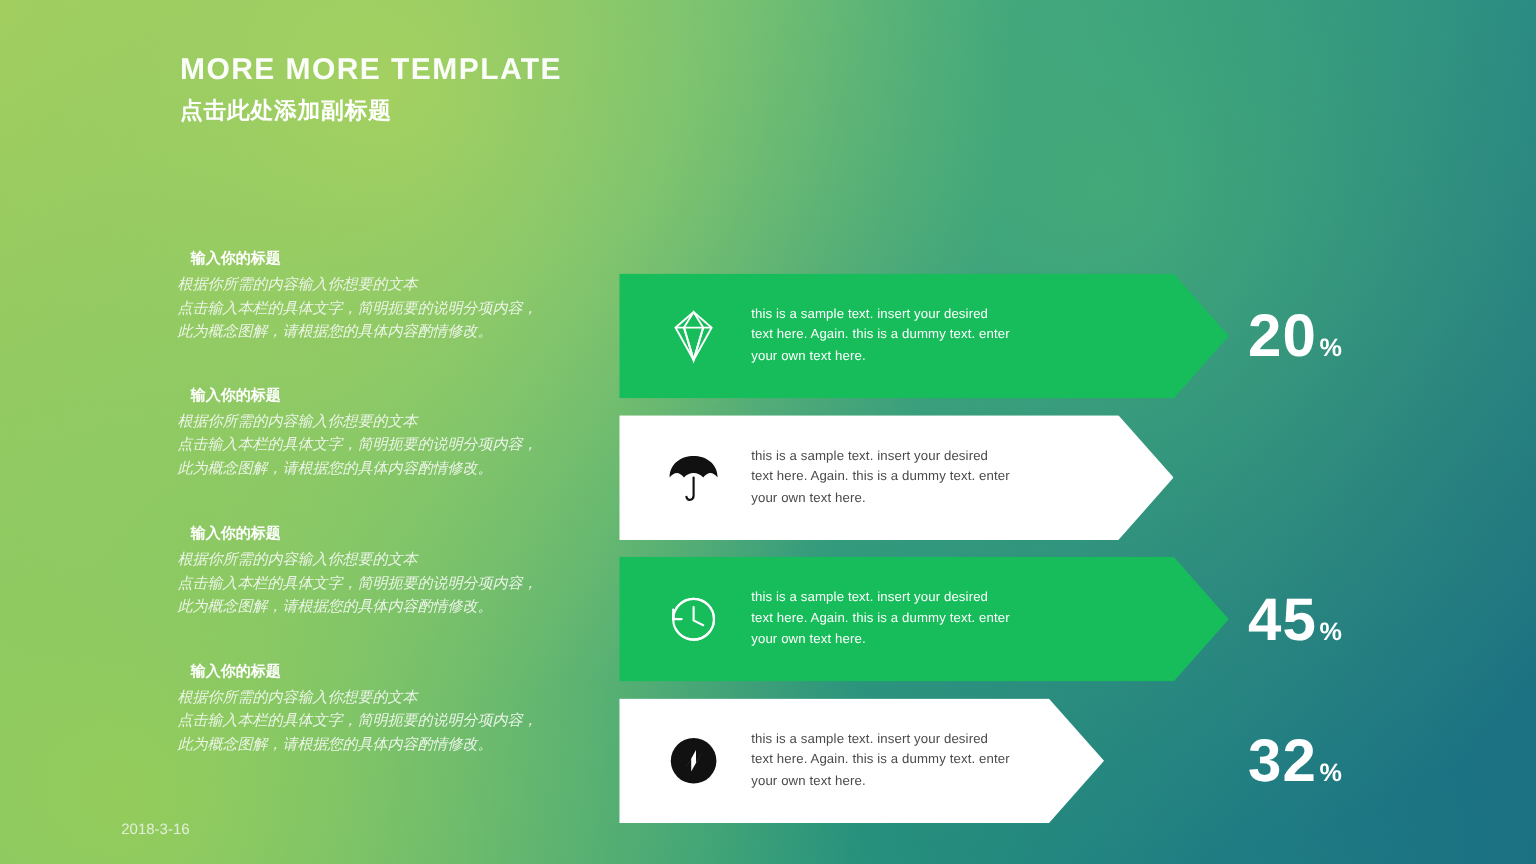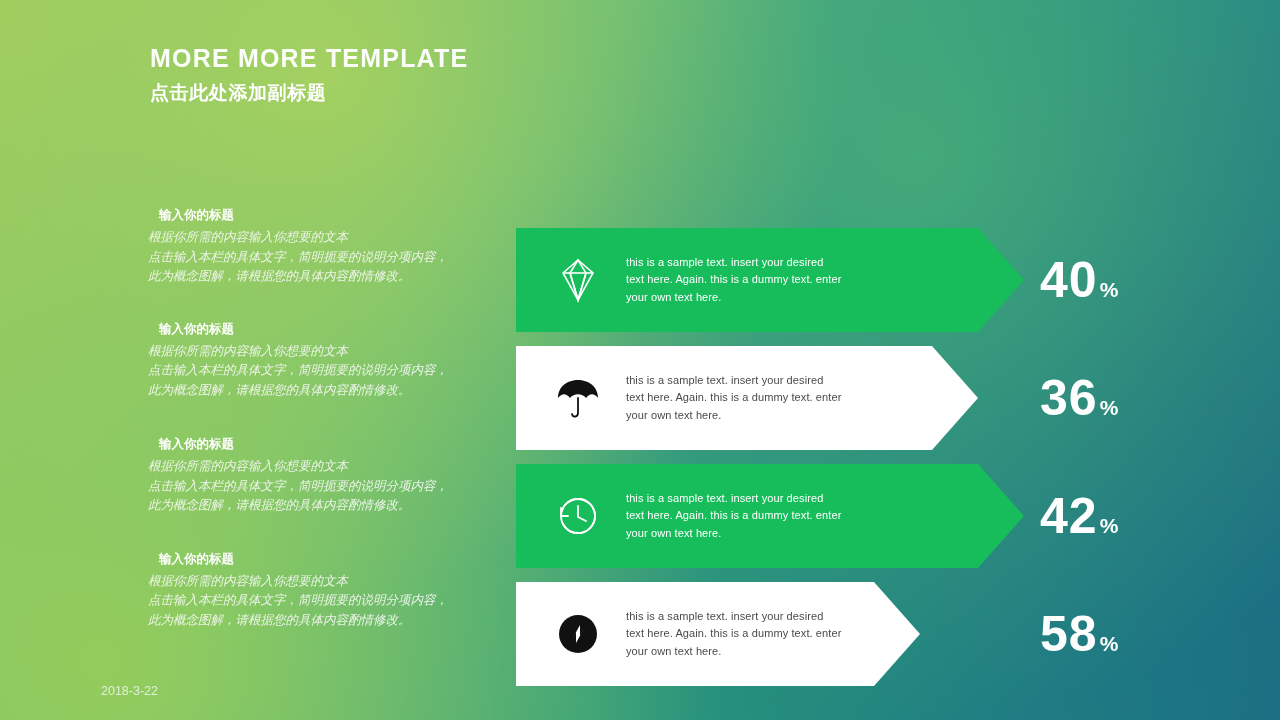--- a/index.html
+++ b/index.html
@@ -210,69 +210,66 @@
           <svg width="50" height="48" viewBox="0 0 50 48" fill="none" stroke="#ffffff" stroke-width="1.6">
             <path d="M10 17 L25 4 L40 17 L25 44 Z"></path>
             <path d="M10 17 L40 17"></path>
             <path d="M17 17 L25 4 L33 17 L25 44 Z"></path>
             <path d="M17 17 L25 44 L33 17"></path>
           </svg>
         </div>
         <div class="bar-text">this is a sample text. insert your desired text here. Again. this is a dummy text. enter your own text here.</div>
       </div>
       <div class="pct p1">
-        <span class="num">40</span><span class="sym">%</span>
+        <span class="num">20</span><span class="sym">%</span>
       </div>
     </div>
 
     <div class="bar-row">
       <div class="arrow white w2">
         <div class="icon-wrap">
           <svg width="52" height="48" viewBox="0 0 52 48" fill="none" stroke="#111111" stroke-width="1.8" stroke-linecap="round">
             <path d="M6 24 C6 12, 16 6, 26 6 C36 6, 46 12, 46 24 C42 19, 38 19, 34 24 C30 19, 22 19, 18 24 C14 19, 10 19, 6 24 Z" fill="#111111" stroke="none"></path>
             <path d="M26 24 L26 39 C26 43, 21 44, 20 40"></path>
           </svg>
         </div>
         <div class="bar-text">this is a sample text. insert your desired text here. Again. this is a dummy text. enter your own text here.</div>
-      </div>
-      <div class="pct p2">
-        <span class="num">36</span><span class="sym">%</span>
       </div>
     </div>
 
     <div class="bar-row">
       <div class="arrow green w3">
         <div class="icon-wrap">
           <svg width="50" height="48" viewBox="0 0 50 48" fill="none" stroke="#ffffff" stroke-width="1.8" stroke-linecap="round">
             <path d="M8 24 A17 17 0 1 1 25 41"></path>
             <path d="M25 41 A17 17 0 0 1 10 32"></path>
             <path d="M8 24 L8 16 M8 24 L15 24"></path>
             <path d="M25 14 L25 25 L33 29"></path>
             <circle cx="25" cy="24" r="17" stroke-dasharray="0"></circle>
           </svg>
         </div>
         <div class="bar-text">this is a sample text. insert your desired text here. Again. this is a dummy text. enter your own text here.</div>
       </div>
       <div class="pct p3">
-        <span class="num">42</span><span class="sym">%</span>
+        <span class="num">45</span><span class="sym">%</span>
       </div>
     </div>
 
     <div class="bar-row">
       <div class="arrow white w4">
         <div class="icon-wrap">
           <svg width="50" height="48" viewBox="0 0 50 48" fill="none">
             <circle cx="25" cy="24" r="19" fill="#111111"></circle>
             <path d="M17 33 L27 15 L27 26 L33 15 L23 33 L23 22 Z" fill="#ffffff"></path>
           </svg>
         </div>
         <div class="bar-text">this is a sample text. insert your desired text here. Again. this is a dummy text. enter your own text here.</div>
       </div>
       <div class="pct p4">
-        <span class="num">58</span><span class="sym">%</span>
+        <span class="num">32</span><span class="sym">%</span>
       </div>
     </div>
 
   </div>
 
-  <div class="footer-date">2018-3-22</div>
+  <div class="footer-date">2018-3-16</div>
 
 </div>
 
 </body></html>

